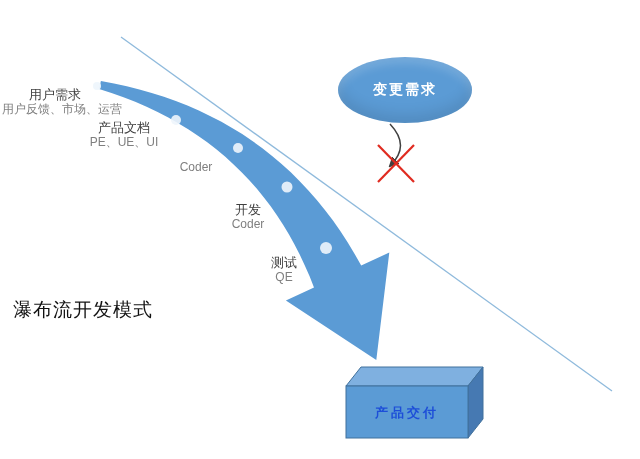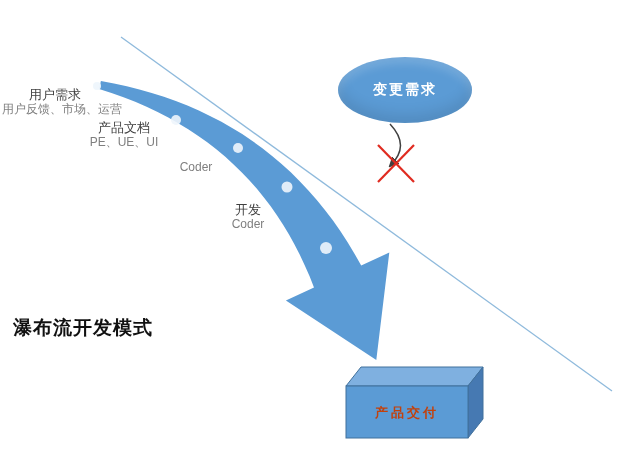--- a/index.html
+++ b/index.html
@@ -10,29 +10,29 @@
   .stage{position:absolute;text-align:center;}
   .stage .main{font-size:13px;color:var(--label-dark,#3f3f3f);line-height:17px;}
   .stage .sub{font-size:12px;color:var(--label-gray,#7f7f7f);line-height:13px;white-space:nowrap;}
 
   #stage-0{left:2px;top:86px;width:106px;}
   #stage-1{left:80px;top:119px;width:88px;}
   #stage-2{left:152px;top:161px;width:88px;}
   #stage-3{left:212px;top:201px;width:72px;}
   #stage-4{left:250px;top:254px;width:68px;}
 
-  .title{position:absolute;left:13px;top:315px;font-size:19px;font-weight:700;color:#111;letter-spacing:1px;}
+  .title{position:absolute;left:13px;top:297px;font-size:19px;font-weight:400;color:#111;letter-spacing:1px;}
 
   .bubble{position:absolute;left:338px;top:57px;width:134px;height:66px;border-radius:50%;
     background:var(--bubble-blue,#5B9BD5);display:flex;align-items:center;justify-content:center;
     color:#fff;font-weight:700;font-size:14px;letter-spacing:2px;
     box-shadow:inset 0 -8px 14px rgba(0,0,0,.10), inset 0 6px 10px rgba(255,255,255,.18);}
 
   .box-label{position:absolute;left:346px;top:404px;width:122px;text-align:center;
-    color:#c2410c;font-weight:700;font-size:13px;letter-spacing:3px;}
+    color:#1d4ed8;font-weight:700;font-size:13px;letter-spacing:3px;}
 </style>
 </head>
 <body>
 
 <div id="canvas">
 
   <svg width="640" height="459" viewBox="0 0 640 459">
     <defs>
       <marker id="ah" viewBox="0 0 10 10" refX="8" refY="5" markerWidth="7" markerHeight="7" orient="auto">
         <path d="M0,0 L10,5 L0,10 z" style="fill:var(--connector-dark,#404040)"></path>
@@ -73,20 +73,24 @@
     <div class="main">产品文档</div>
     <div class="sub">PE、UE、UI</div>
   </div>
   <div class="stage" id="stage-2">
     <div class="sub">Coder</div>
   </div>
   <div class="stage" id="stage-3">
     <div class="main">开发</div>
     <div class="sub">Coder</div>
   </div>
+  <div class="stage" id="stage-4">
+    <div class="main">测试</div>
+    <div class="sub">QE</div>
+  </div>
 
   <div class="bubble">
     <span>变更需求</span>
   </div>
 
   <div class="title">瀑布流开发模式</div>
 
   <div class="box-label">产品交付</div>
 
 </div>

